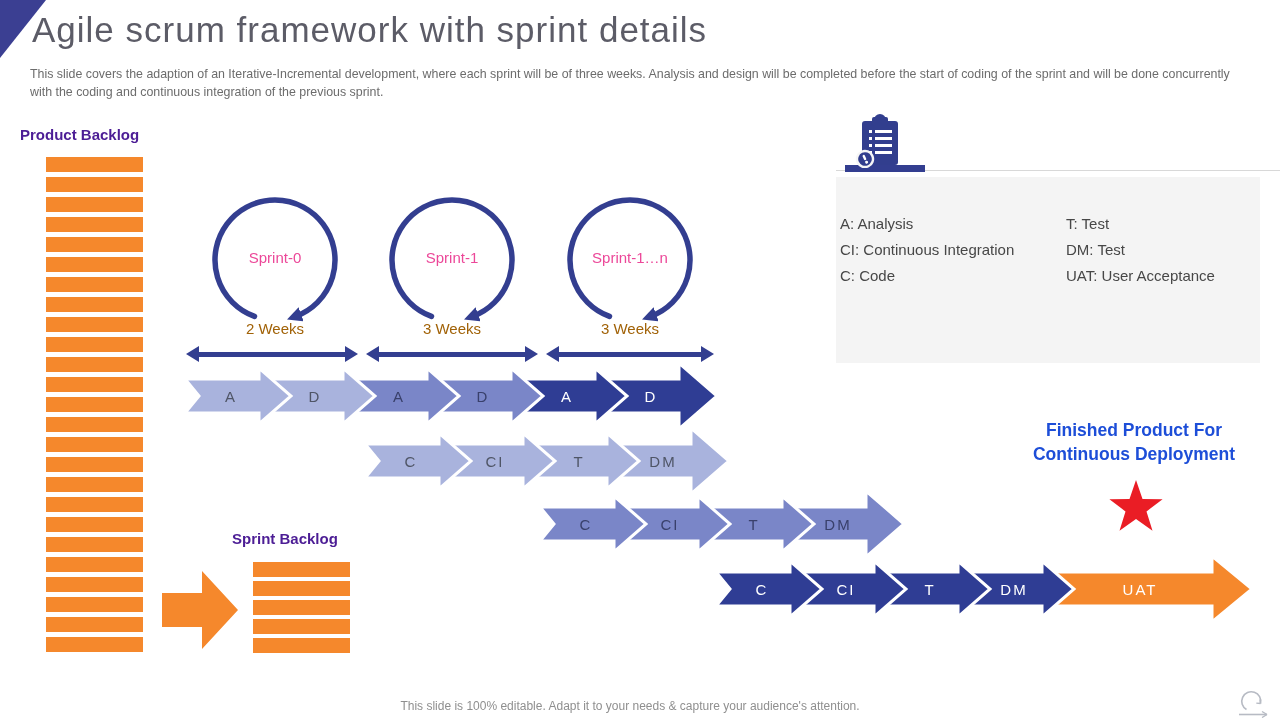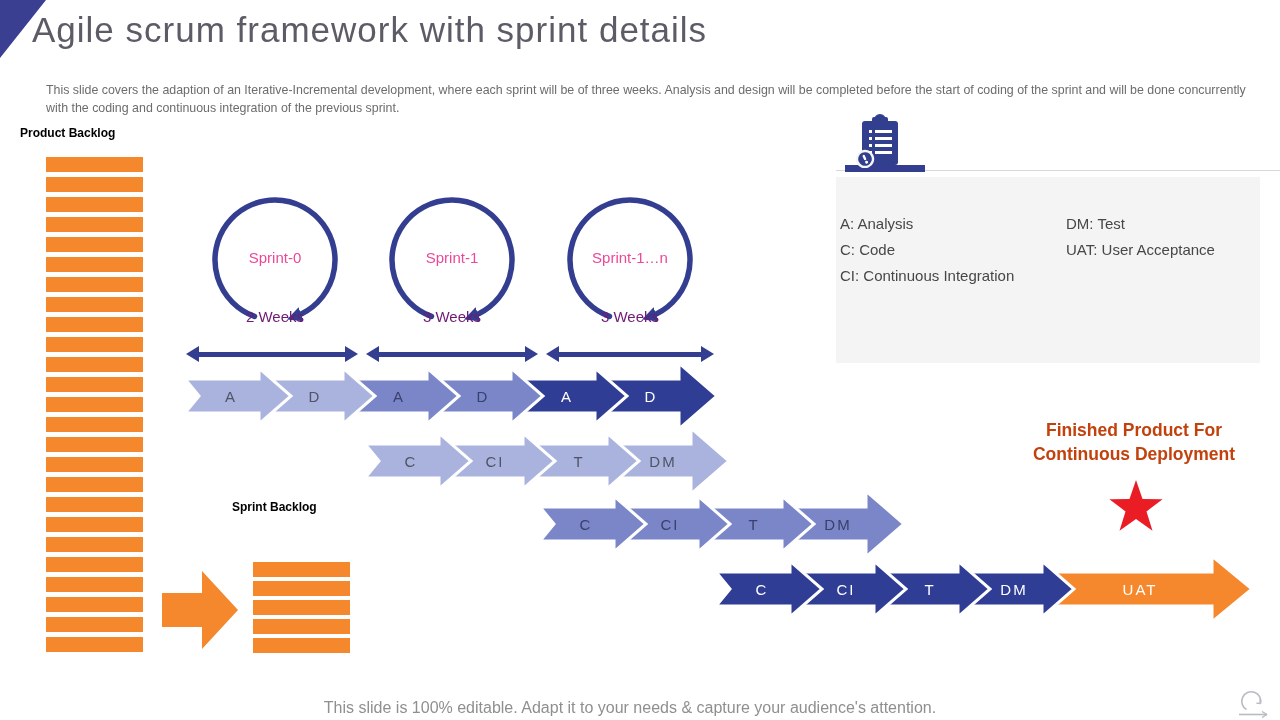--- a/index.html
+++ b/index.html
@@ -7,39 +7,39 @@
     position:relative;width:1280px;height:720px;background:#ffffff;overflow:hidden;
     font-family:"Liberation Sans",sans-serif;
   }
   
   .corner{position:absolute;left:0;top:0;width:46px;height:58px;
     clip-path:polygon(0 0,100% 0,0 100%);background:#3b3f92;}
   
   .title{position:absolute;left:32px;top:10px;font-size:35px;font-weight:400;
     color:#5c5c67;letter-spacing:1px;margin:0;}
   .subtitle{position:absolute;left:30px;top:66px;width:1212px;font-size:12.4px;
-    line-height:1.45;color:#6c6c6c;margin:16px;}
+    line-height:1.45;color:#6c6c6c;margin:0;}
   .footer{position:absolute;left:0;right:20px;top:699px;text-align:center;
-    font-size:16px;color:#8f8f8f;}
-  
-  .hdg{position:absolute;font-size:12px;font-weight:bold;color:#000000;}
+    font-size:12px;color:#8f8f8f;}
+  
+  .hdg{position:absolute;font-size:15px;font-weight:bold;color:#4c1d95;}
   #pb-label{left:20px;top:126px;}
-  #sb-label{left:232px;top:500px;text-align:center;}
+  #sb-label{left:232px;top:530px;text-align:center;}
   
   .bar-stack{position:absolute;display:flex;flex-direction:column;}
   #pb-bars{left:46px;top:157px;gap:5px;}
   #sb-bars{left:253px;top:562px;gap:4px;}
   .bar{width:97px;height:15px;background:#f5882c;}
   
   .sprint-group{position:absolute;width:150px;height:150px;top:194px;}
   .sprint-group svg{position:absolute;left:7px;top:0;}
   .sprint-name{position:absolute;left:0;top:55px;width:100%;text-align:center;
     font-size:15px;color:#ec4899;}
-  .sprint-weeks{position:absolute;left:0;top:114px;width:100%;text-align:center;
-    font-size:15px;color:#701a75;}
+  .sprint-weeks{position:absolute;left:0;top:126px;width:100%;text-align:center;
+    font-size:15px;color:#a16207;}
   
   .wspan{position:absolute;top:346px;height:16px;}
   .wspan .bar-line{position:absolute;left:9px;right:9px;top:5.5px;height:5px;background:#333e90;}
   .wspan .tri-l,.wspan .tri-r{position:absolute;top:0;width:0;height:0;
     border-top:8px solid transparent;border-bottom:8px solid transparent;}
   .wspan .tri-l{left:0;border-right:13px solid #333e90;}
   .wspan .tri-r{right:0;border-left:13px solid #333e90;}
   
   .phase-row{position:absolute;}
   .phase-row text{font-family:"Liberation Sans",sans-serif;font-size:15px;letter-spacing:2px;}
@@ -47,21 +47,21 @@
   .legend-line{position:absolute;left:836px;top:170px;width:444px;height:1px;background:#d8d8d8;}
   .legend-tab{position:absolute;left:845px;top:165px;width:80px;height:7px;background:#333e90;}
   .legend-icon{position:absolute;left:852px;top:114px;}
   .legend-box{position:absolute;left:836px;top:177px;width:424px;height:186px;background:#f4f4f4;}
   .legend-col{position:absolute;top:34px;font-size:15px;color:#474747;}
   #legend-col1{left:4px;}
   #legend-col2{left:230px;}
   .legend-entry{line-height:26px;white-space:nowrap;}
   
   .finished{position:absolute;left:994px;top:419px;width:280px;text-align:center;
-    font-size:17.5px;font-weight:bold;color:#c2410c;line-height:1.35;}
+    font-size:17.5px;font-weight:bold;color:#1d4ed8;line-height:1.35;}
   .star{position:absolute;left:1106px;top:478px;}
   
   .feed-arrow{position:absolute;left:162px;top:571px;width:76px;height:78px;background:#f5882c;
     clip-path:polygon(0 22px,40px 22px,40px 0,76px 39px,40px 78px,40px 56px,0 56px);}
   .scrum-icon{position:absolute;left:1236px;top:688px;}
 </style>
 </head>
 <body>
 
 <div class="slide">
@@ -221,24 +221,25 @@
       <g transform="rotate(-25 13 45)">
         <circle cx="13" cy="45" r="8" fill="#323e8e" stroke="#f6f6f6" stroke-width="2.4"></circle>
         <rect x="11.9" y="40.6" width="2.4" height="5.6" rx="1.2" fill="#ffffff"></rect>
         <circle cx="13.1" cy="48.6" r="1.5" fill="#ffffff"></circle>
       </g>
     </svg>
   </div>
   <div class="legend-box">
     <div class="legend-col" id="legend-col1">
         <div class="legend-entry">A: Analysis</div>
+        <div class="legend-entry">CI: Continuous Integration</div>
         <div class="legend-entry">C: Code</div>
-        <div class="legend-entry">CI: Continuous Integration</div>
       </div>
     <div class="legend-col" id="legend-col2">
+        <div class="legend-entry">T: Test</div>
         <div class="legend-entry">DM: Test</div>
         <div class="legend-entry">UAT: User Acceptance</div>
       </div>
   </div>
 
   <div class="hdg" id="sb-label">Sprint Backlog</div>
   <div class="feed-arrow"></div>
   <div class="bar-stack" id="sb-bars">
       <div class="bar"></div>
       <div class="bar"></div>

